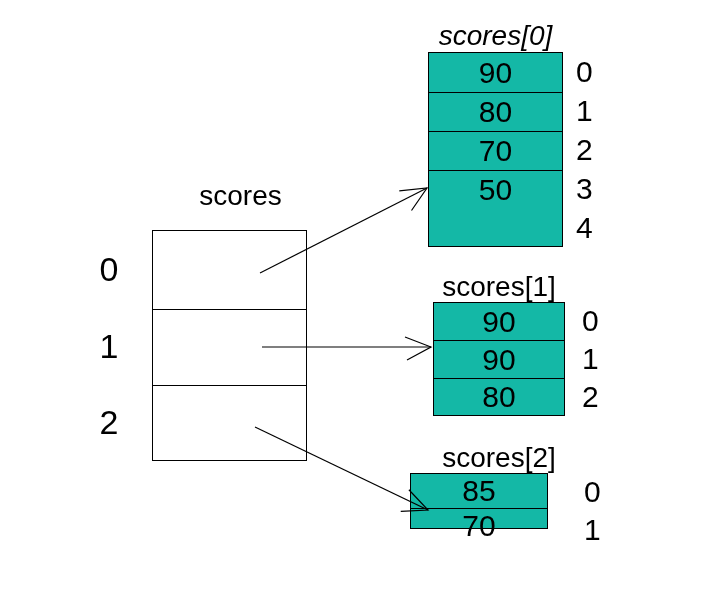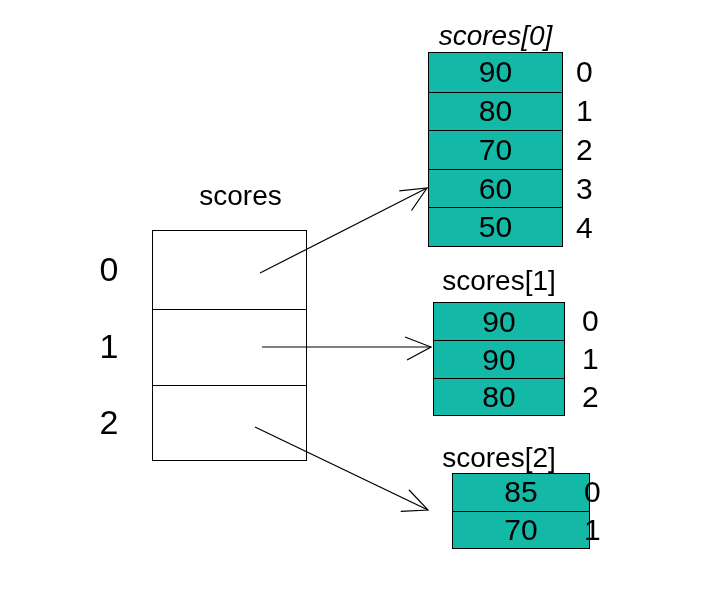--- a/index.html
+++ b/index.html
@@ -41,26 +41,26 @@
   .g0 .cell,.g0 .idx{height:39px;}
   .g1 .cell,.g1 .idx{height:38px;}
   .g2 .cell,.g2 .idx{height:38px;}
   .sub-idx{font-size:30px;width:30px;}
   .sub-idx .idx{justify-content:flex-start;}
   
   .t0{left:428px;top:20px;width:135px;font-style:italic;}
   .b0{left:428px;top:52px;width:135px;height:195px;}
   .x0{left:576px;top:52px;height:195px;}
   
-  .t1{left:433px;top:265px;width:132px;}
+  .t1{left:433px;top:271px;width:132px;}
   .b1{left:433px;top:302px;width:132px;height:114px;}
   .x1{left:582px;top:302px;height:114px;}
   
   .t2{left:430px;top:442px;width:138px;}
-  .b2{left:452px;top:473px;width:138px;height:76px;}
+  .b2{left:410px;top:473px;width:138px;height:56px;}
   .x2{left:584px;top:473px;height:76px;}
   
   .tm{left:163px;top:180px;width:155px;}
   
   .arrows{position:absolute;left:0;top:0;pointer-events:none;}
 </style>
 </head>
 <body>
 
 <div class="canvas">
@@ -77,21 +77,20 @@
     <div class="main-row r0"></div>
     <div class="main-row r1"></div>
     <div class="main-row r2"></div>
   </div>
 
   <div class="title t0">scores[0]</div>
   <div class="sub-table g0 b0">
     <div class="cell">90</div>
     <div class="cell">80</div>
     <div class="cell">70</div>
-    <div class="cell">60</div>
     <div class="cell">50</div>
   </div>
   <div class="idx-col sub-idx g0 x0">
     <div class="idx">0</div>
     <div class="idx">1</div>
     <div class="idx">2</div>
     <div class="idx">3</div>
     <div class="idx">4</div>
   </div>
 

